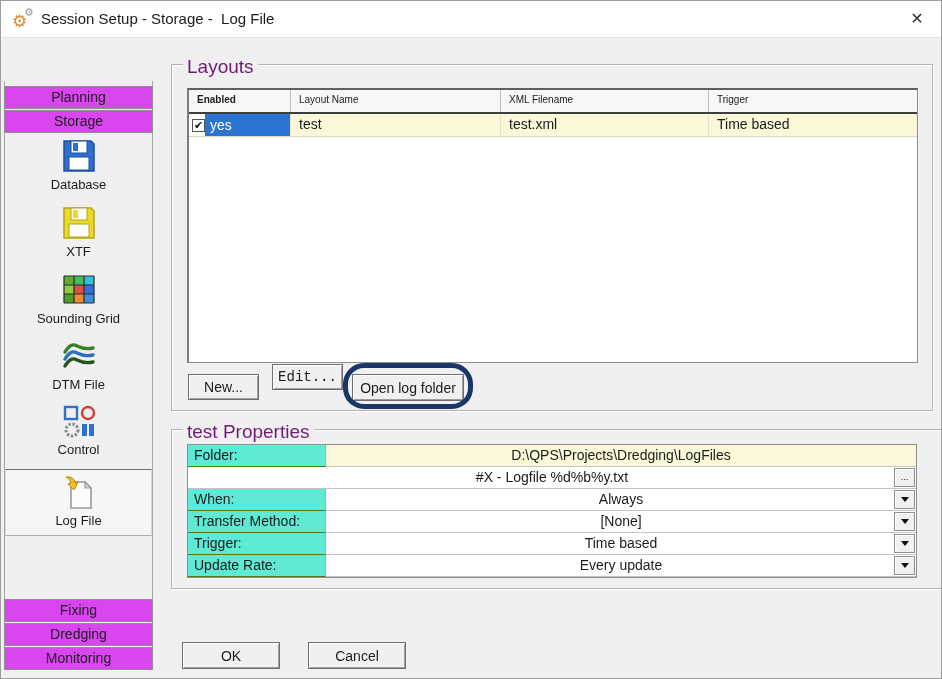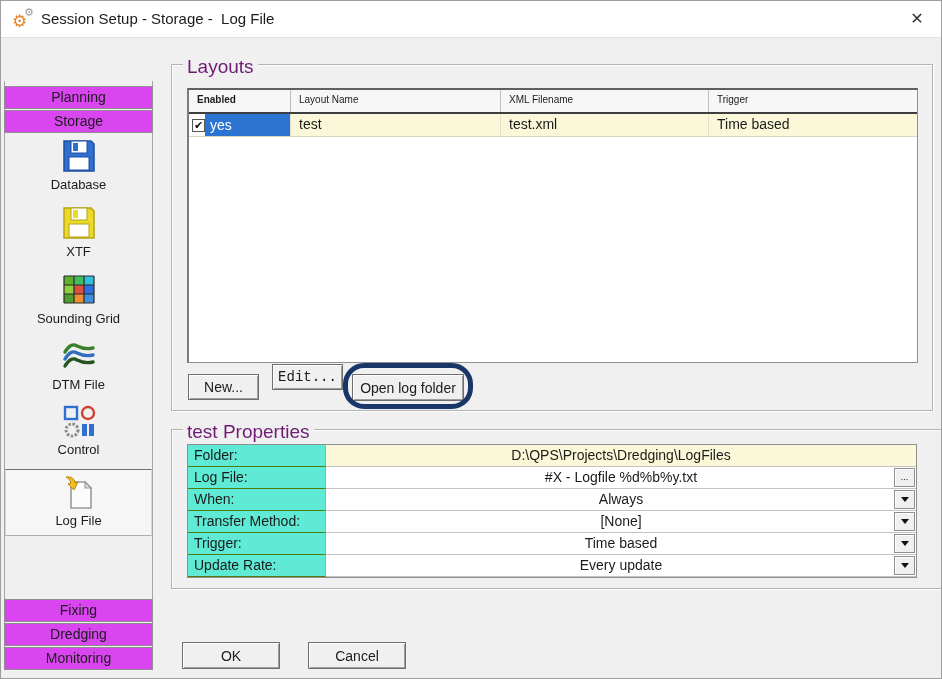--- a/index.html
+++ b/index.html
@@ -191,21 +191,20 @@
 
     <div class="groupbox" id="gb-props">
       <div class="gb-label">test Properties</div>
 
       <div id="prop-table">
         <div class="p-row">
           <div class="p-label">Folder:</div>
           <div class="p-value cream">D:\QPS\Projects\Dredging\LogFiles</div>
         </div>
         <div class="p-row">
-          <div class="p-label">Log File:</div>
           <div class="p-value"><span>#X - Logfile %d%b%y.txt</span>
             <span class="mini-btn">...</span>
           </div>
         </div>
         <div class="p-row">
           <div class="p-label">When:</div>
           <div class="p-value"><span>Always</span>
             <span class="mini-btn"><i class="tri"></i></span>
           </div>
         </div>

